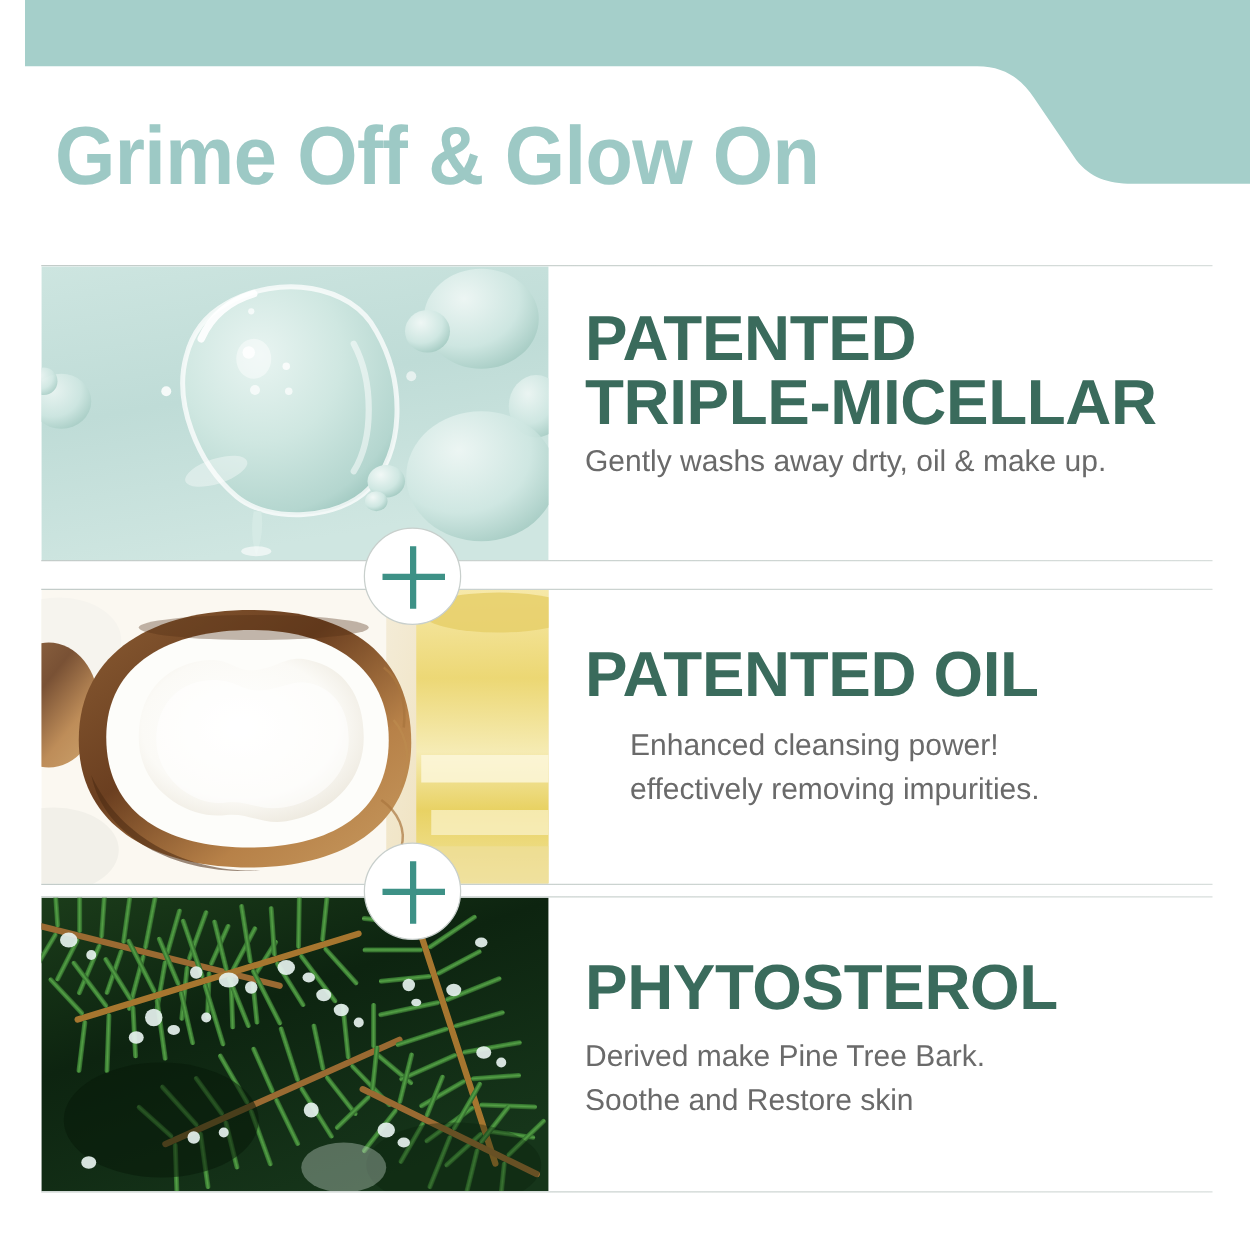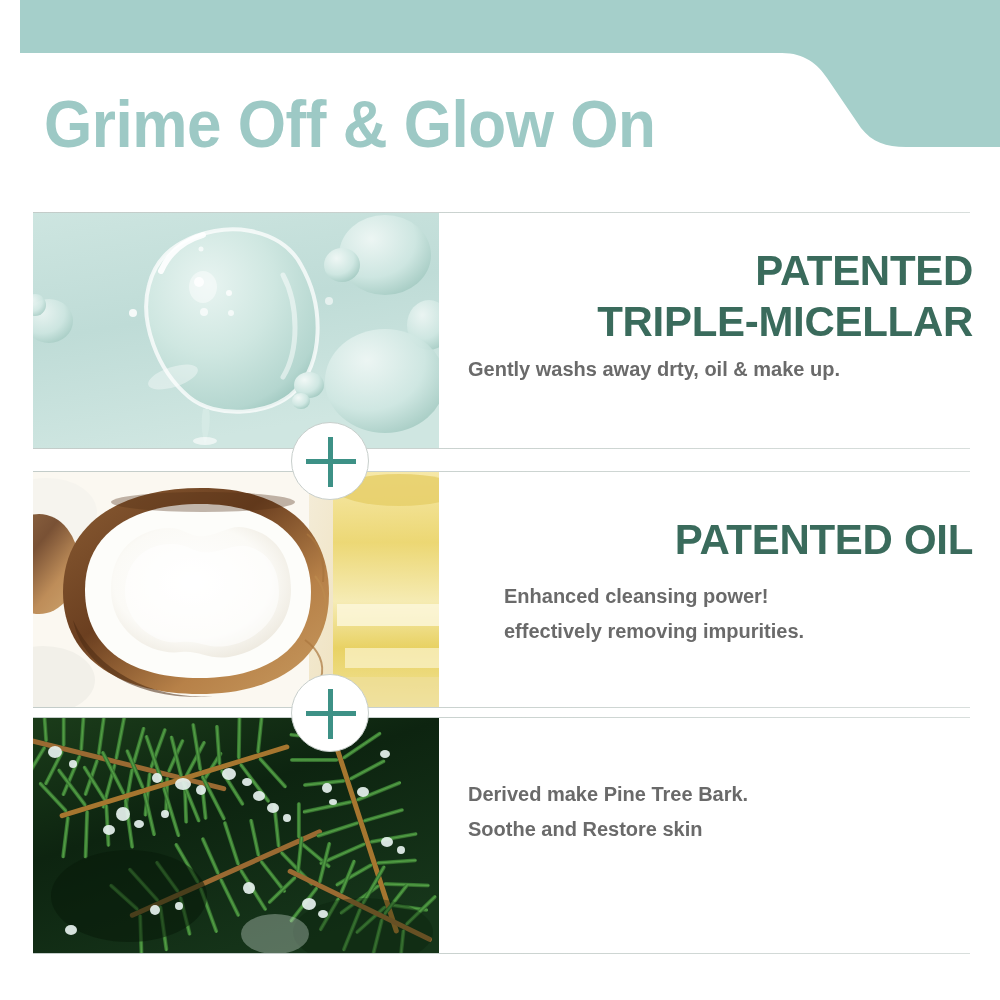--- a/index.html
+++ b/index.html
@@ -56,33 +56,31 @@
   .thumb svg { display:block; width:406px; height:235px; }
 
   .copy {
     position:absolute;
     left:468px; top:0;
     width:505px; height:235px;
   }
   .feat-title {
     color:#3a6b5c;
     font-weight:bold;
-    font-size:42px;
+    font-size:51px;
     line-height:51px;
     letter-spacing:-0.3px;
     white-space:pre-line;
-    text-align:right;
   }
   .feat-desc {
     color:#6a6a6a;
-    font-size:20px;
+    font-size:24px;
     line-height:35px;
     white-space:pre-line;
     margin-top:5px;
-    font-weight:bold;
   }
   #row-0 .copy { padding-top:32px; }
   #row-1 .copy { padding-top:42px; }
   #row-2 .copy { padding-top:46px; }
   #row-1 .feat-desc { margin-top:14px;margin-left:36px; }
   #row-2 .feat-desc { margin-top:13px; }
 
   
   .plus-node {
     position:absolute;
@@ -449,20 +447,21 @@
         <ellipse cx="290" cy="196" rx="5" ry="4"></ellipse>
         <ellipse cx="38" cy="212" rx="6" ry="5"></ellipse>
         <ellipse cx="352" cy="36" rx="5" ry="4"></ellipse>
       </g>
 
       <ellipse cx="242" cy="216" rx="34" ry="20" fill="#d8e6dd" opacity="0.35"></ellipse>
     </svg>
   </div>
 
   <div class="copy">
+    <div class="feat-title">PHYTOSTEROL</div>
     <div class="feat-desc">Derived make Pine Tree Bark.
 Soothe and Restore skin</div>
   </div>
 
   <div class="row-bottom-rule"></div>
 </div>
 
 <div class="plus-node" id="plus-0">
   <span class="bar h"></span>
   <span class="bar v"></span>

